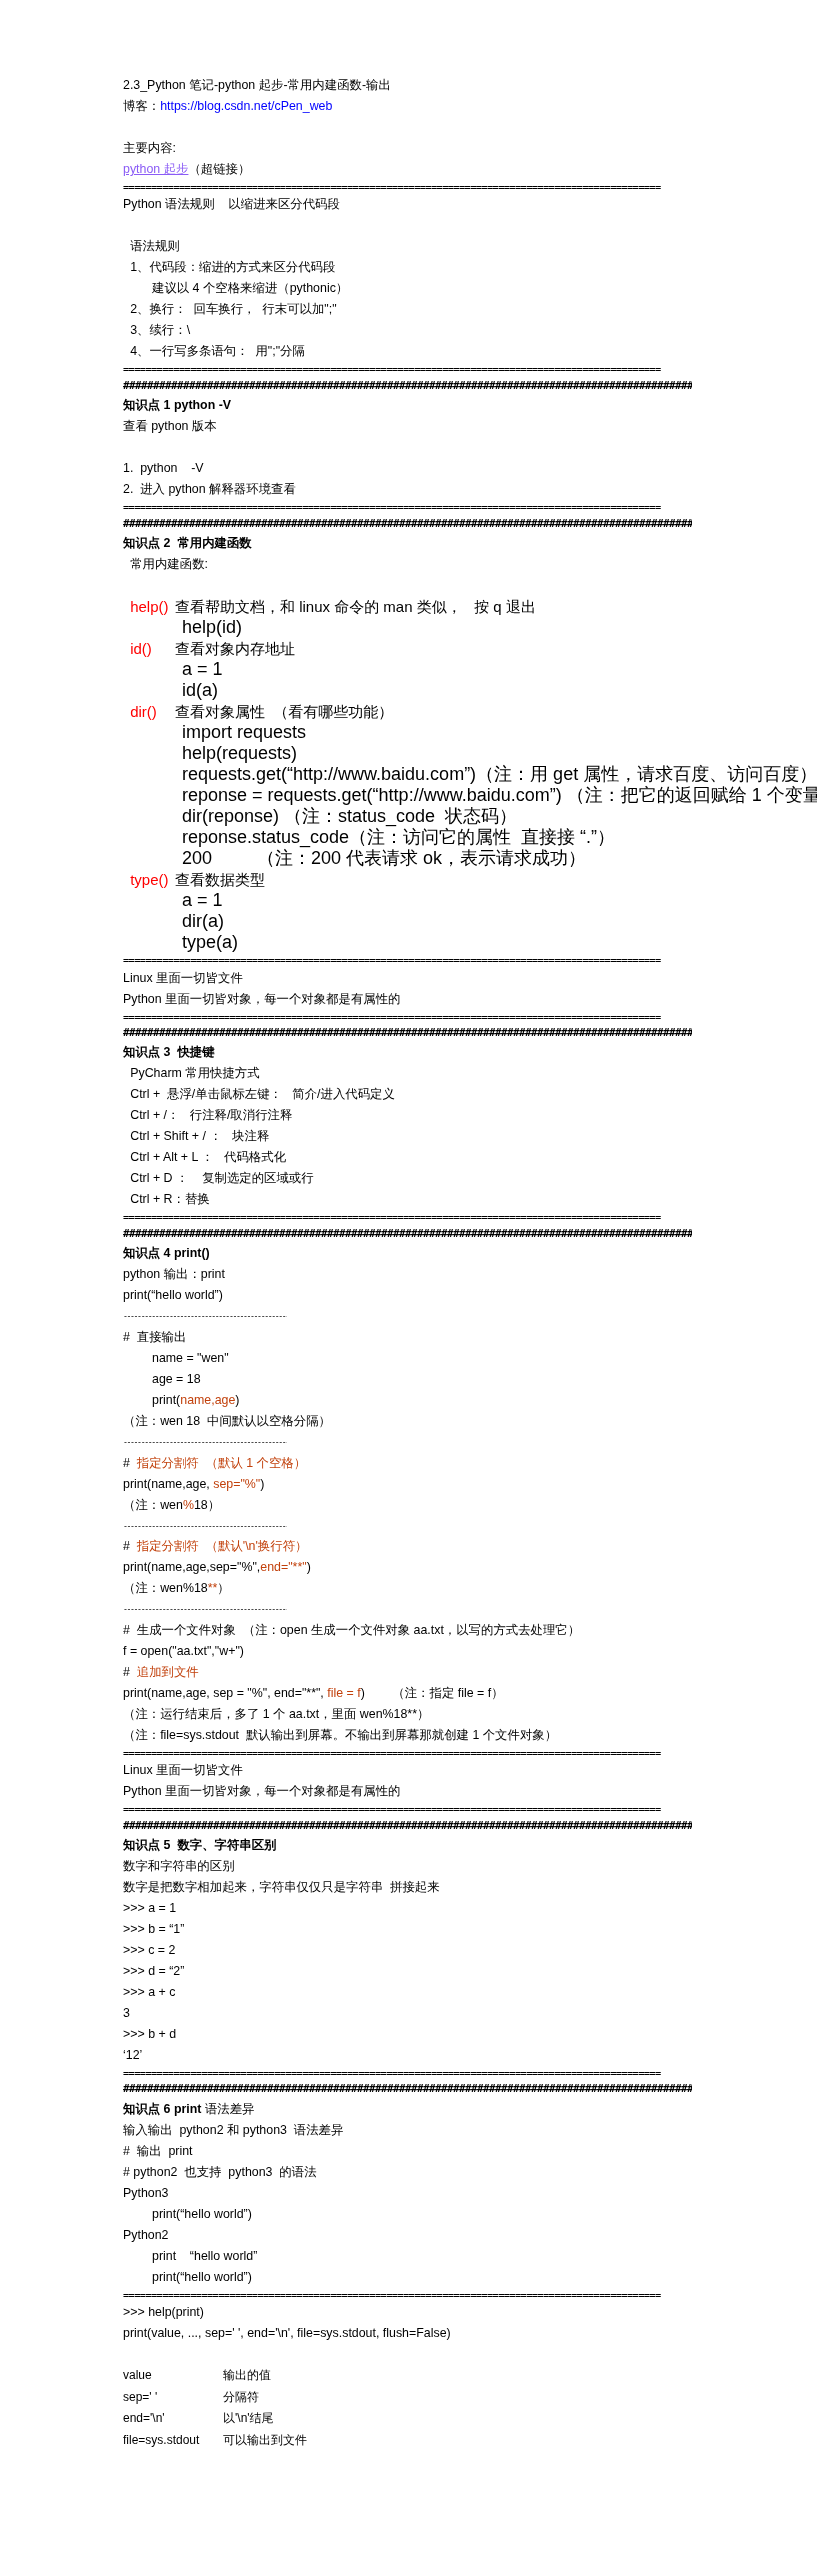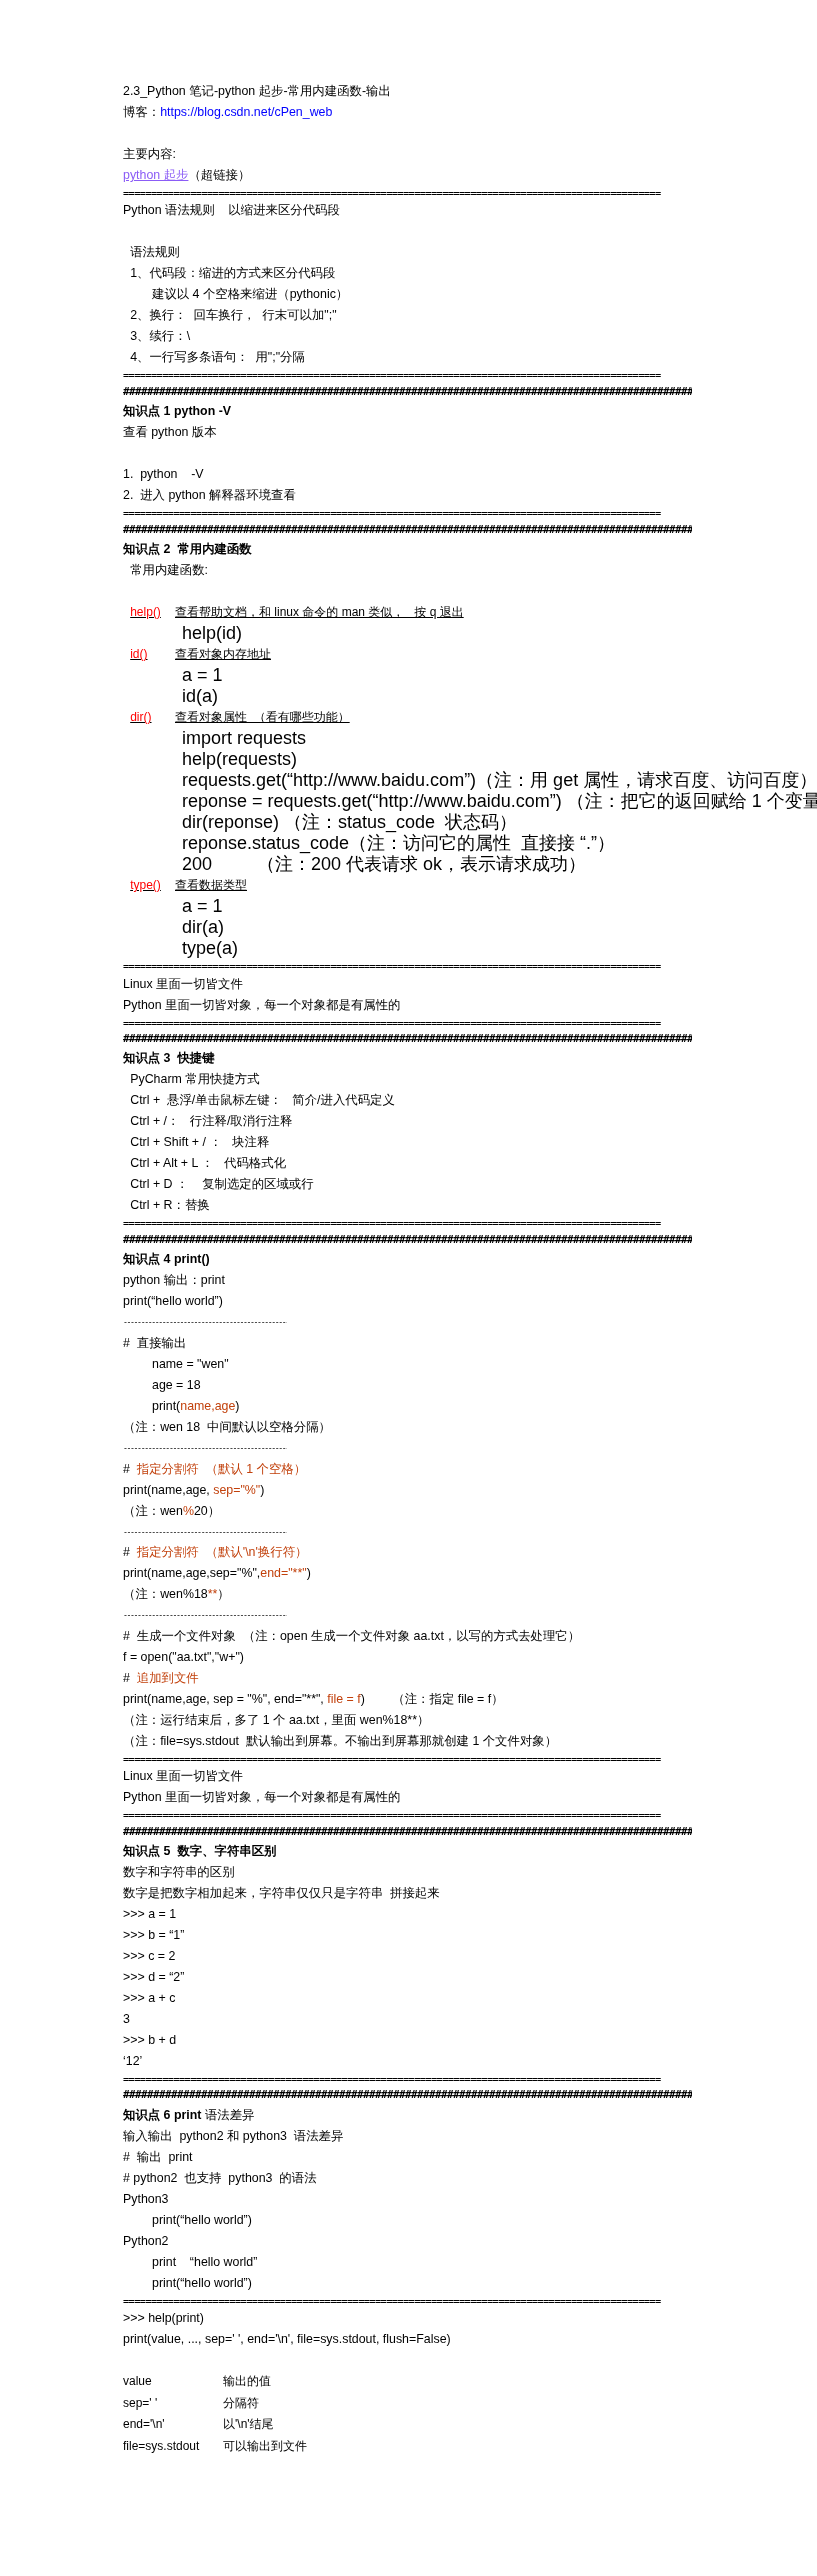--- a/index.html
+++ b/index.html
@@ -1,33 +1,33 @@
 <!DOCTYPE html>
 <html style="font-size:8.2px"><head>
 <meta charset="utf-8">
 <style>
   html, body { margin: 0; padding: 0; background: #ffffff; }
   body { width: 818px; height: 2690px; position: relative; overflow: hidden;
          font-family: "Liberation Sans", "DejaVu Sans", sans-serif; color: #000; }
-  .page { position: absolute; left: 123px; top: 81px; width: 572px; }
+  .page { position: absolute; left: 123px; top: 75px; width: 572px; }
   .ln { font-size: 12.4px; line-height: 21px; height: 21px; white-space: pre; overflow: visible; }
   .gap { height: 21px; }
   .bold { font-weight: bold; }
   .red { color: #c2410c; }
   .blue { color: #0000ff; }
   .purple { color: #8b5cf6; text-decoration: underline; }
   .i1 { padding-left: 7.2px; }
   .i2 { padding-left: 29px; }
   .sep { font-family: "DejaVu Sans Mono", monospace; font-size: 10.3px; line-height: 14.4px; height: 14.4px;
          white-space: nowrap; overflow: hidden; width: 569px; letter-spacing: -0.6px; }
   .hash { font-family: "DejaVu Sans Mono", monospace; font-size: 10.8px; line-height: 18.5px; height: 18.5px;
           white-space: nowrap; overflow: hidden; width: 569px; font-weight: bold; letter-spacing: -0.5px; }
   .dash { font-family: "DejaVu Sans Mono", monospace; font-size: 8.2px; line-height: 20.6px; height: 20.6px;
           white-space: nowrap; overflow: hidden; width: 164px; letter-spacing: -1.4px; }
-  .fn-row { display: flex; font-size: 12px; line-height: 21px; height: 21px; white-space: pre; text-decoration: underline; }
+  .fn-row { display: flex; font-size: 15px; line-height: 21px; height: 21px; white-space: pre; }
   .fn-label { width: 52px; padding-left: 7.2px; box-sizing: border-box; color: #ff0000; }
   .fn-desc { }
   .fn-code { padding-left: 59px; font-size: 18px; line-height: 21px; height: 21px; white-space: pre; }
   .tbl-row { display: flex; font-size: 12px; line-height: 21.6px; height: 21.6px; white-space: pre; }
   .tbl-k { width: 100px; }
 </style>
 </head>
 <body>
 
 <div class="page">
@@ -104,21 +104,21 @@
   <div class="dash">------------------------------------------------------------</div>
   <div class="ln">#  直接输出</div>
   <div class="ln i2">name = "wen"</div>
   <div class="ln i2">age = 18</div>
   <div class="ln i2"><span>print(</span><span class="red">name,age</span><span>)</span></div>
   <div class="ln">（注：wen 18  中间默认以空格分隔）</div>
   <div class="dash">------------------------------------------------------------</div>
 
   <div class="ln"><span>#  </span><span class="red">指定分割符  （默认 1 个空格）</span></div>
   <div class="ln"><span>print(name,age, </span><span class="red">sep="%"</span><span>)</span></div>
-  <div class="ln"><span>（注：wen</span><span class="red">%</span><span>20）</span></div>
+  <div class="ln"><span>（注：wen</span><span class="red">%</span><span>18）</span></div>
   <div class="dash">------------------------------------------------------------</div>
 
   <div class="ln"><span>#  </span><span class="red">指定分割符  （默认'\n'换行符）</span></div>
   <div class="ln"><span>print(name,age,sep="%",</span><span class="red">end="**"</span><span>)</span></div>
   <div class="ln"><span>（注：wen%18</span><span class="red">**</span><span>）</span></div>
   <div class="dash">------------------------------------------------------------</div>
 
   <div class="ln">#  生成一个文件对象  （注：open 生成一个文件对象 aa.txt，以写的方式去处理它）</div>
   <div class="ln">f = open("aa.txt","w+")</div>
   <div class="ln"><span>#  </span><span class="red">追加到文件</span></div>

